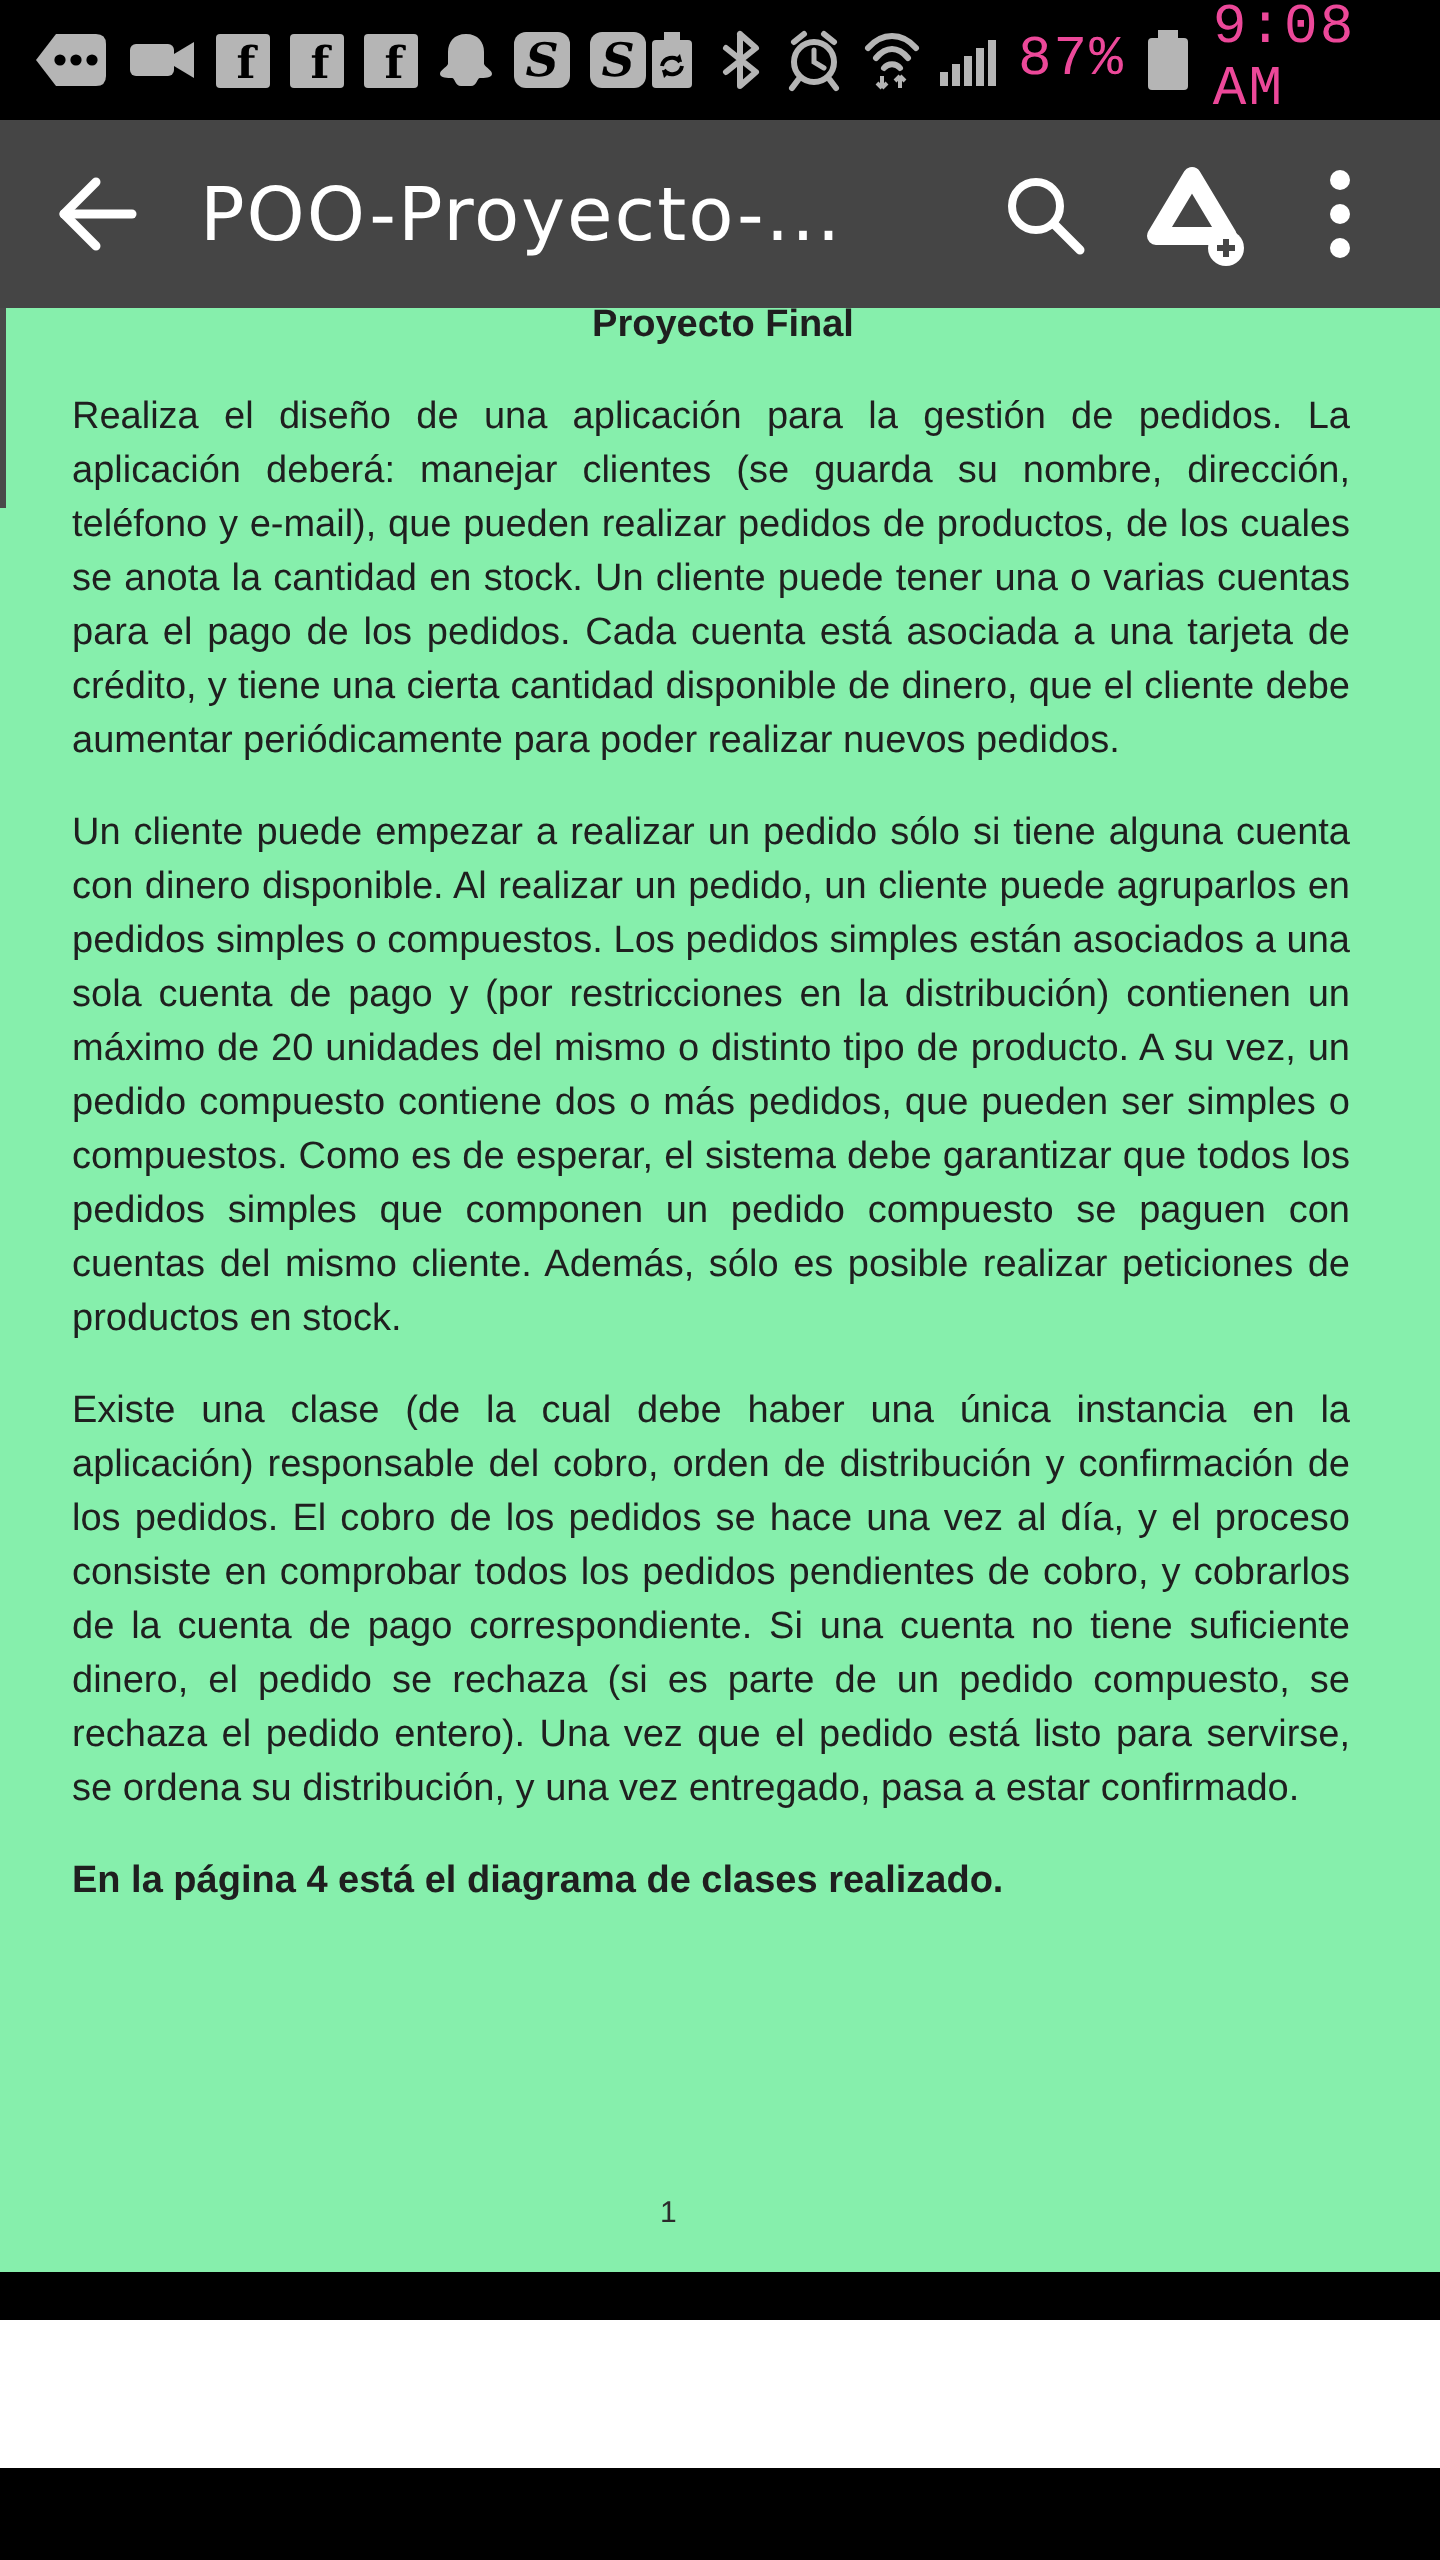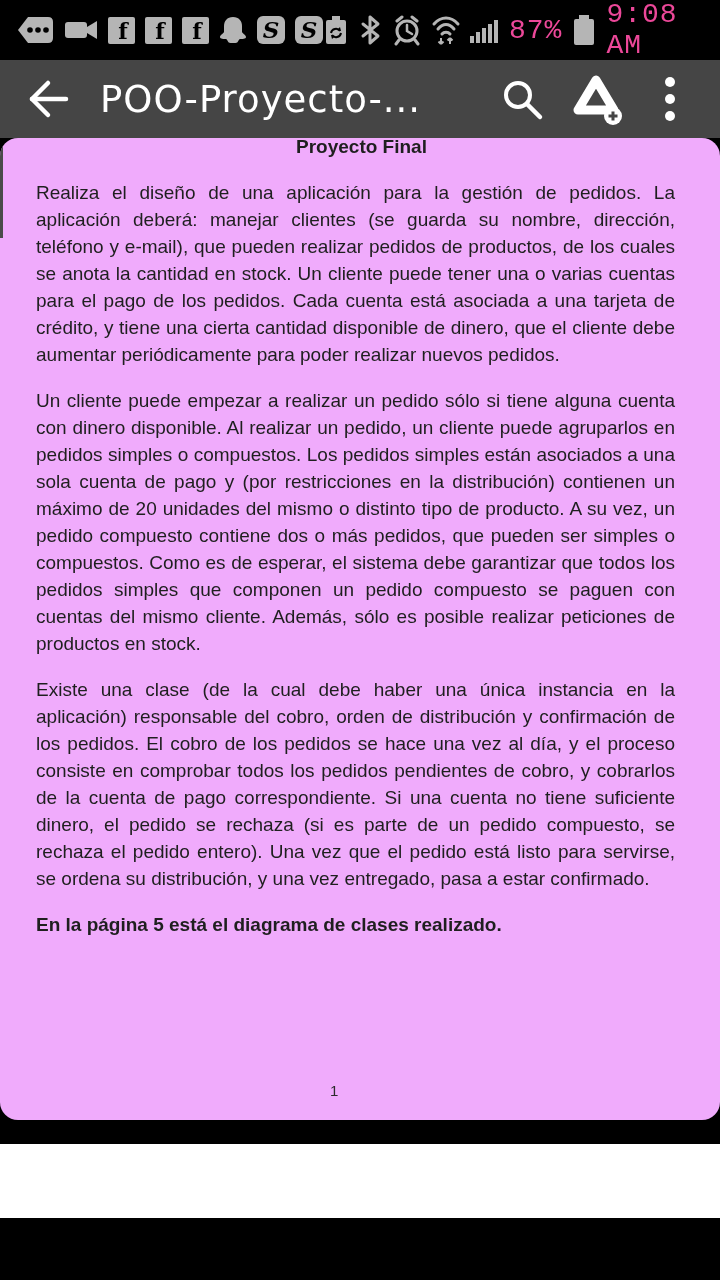--- a/index.html
+++ b/index.html
@@ -13,36 +13,35 @@
     height:60px; background:#000; display:flex; align-items:center;
     justify-content:space-between; padding:0 16px; box-sizing:border-box;
   }
   .sb-left { display:flex; align-items:center; gap:10px; }
   .sb-right { display:flex; align-items:center; gap:9px; }
   .sb-text { color:#ec4899; font-size:28px; font-family:Liberation Mono, monospace; letter-spacing:1px; }
   .sb-icon { display:inline-flex; align-items:center; justify-content:center; }
 
   
   .toolbar {
-    height:78px; background:#454545; display:flex; align-items:center;
+    height:94px; background:#454545; display:flex; align-items:center;
     padding:0 22px; box-sizing:border-box;justify-content:space-between;
   }
   .tb-back { width:52px; height:48px; display:flex; align-items:center; justify-content:center; }
   .tb-title {
     color:#fff; font-size:37px; margin-left:26px; white-space:nowrap;
     font-family:"DejaVu Sans", sans-serif; letter-spacing:1px;
   }
   .tb-spacer { flex:1; }
   .tb-action { width:56px; height:56px; display:flex; align-items:center; justify-content:center; margin-left:18px; }
 
   
   .page {
-    position:relative; height:982px; background:#f0abfc; overflow:hidden;
+    position:relative; height:982px; background:#86efac; overflow:hidden;
     color:#1f1f1f;
-    border-radius:18px;
   }
   .page-edge-shadow { position:absolute; left:0; top:0; width:3px; height:100px; background:#4a4a4a; }
   .page-content { padding:0 33px 0 36px; }
   .doc-h1 {
     margin:-4px 0 0 0; text-align:center; font-weight:bold; font-size:19px; line-height:26px;
     font-family:"Liberation Sans", sans-serif;
   }
   .doc-h2 { margin:10px 0 0 0; text-align:center; font-weight:bold; font-size:19px; line-height:26px; }
   .doc-p {
     margin:19px 12px 0 0; font-size:19px; line-height:27px; text-align:justify;
@@ -196,21 +195,21 @@
     </div>
   </div>
 
   <div class="page">
     <div class="page-edge-shadow"></div>
     <div class="page-content">
       <div class="doc-h1">Proyecto Final</div>
       <p class="doc-p">Realiza el diseño de una aplicación para la gestión de pedidos. La aplicación deberá: manejar clientes (se guarda su nombre, dirección, teléfono y e-mail), que pueden realizar pedidos de productos, de los cuales se anota la cantidad en stock. Un cliente puede tener una o varias cuentas para el pago de los pedidos. Cada cuenta está asociada a una tarjeta de crédito, y tiene una cierta cantidad disponible de dinero, que el cliente debe aumentar periódicamente para poder realizar nuevos pedidos.</p>
       <p class="doc-p">Un cliente puede empezar a realizar un pedido sólo si tiene alguna cuenta con dinero disponible. Al realizar un pedido, un cliente puede agruparlos en pedidos simples o compuestos. Los pedidos simples están asociados a una sola cuenta de pago y (por restricciones en la distribución) contienen un máximo de 20 unidades del mismo o distinto tipo de producto. A su vez, un pedido compuesto contiene dos o más pedidos, que pueden ser simples o compuestos. Como es de esperar, el sistema debe garantizar que todos los pedidos simples que componen un pedido compuesto se paguen con cuentas del mismo cliente. Además, sólo es posible realizar peticiones de productos en stock.</p>
       <p class="doc-p">Existe una clase (de la cual debe haber una única instancia en la aplicación) responsable del cobro, orden de distribución y confirmación de los pedidos. El cobro de los pedidos se hace una vez al día, y el proceso consiste en comprobar todos los pedidos pendientes de cobro, y cobrarlos de la cuenta de pago correspondiente. Si una cuenta no tiene suficiente dinero, el pedido se rechaza (si es parte de un pedido compuesto, se rechaza el pedido entero). Una vez que el pedido está listo para servirse, se ordena su distribución, y una vez entregado, pasa a estar confirmado.</p>
-      <p class="doc-note">En la página 5 está el diagrama de clases realizado.</p>
+      <p class="doc-note">En la página 4 está el diagrama de clases realizado.</p>
     </div>
     <div class="page-number">1</div>
   </div>
 
   <div class="page-separator"></div>
   <div class="page-next"></div>
 
 </div>
 
 </body></html>

